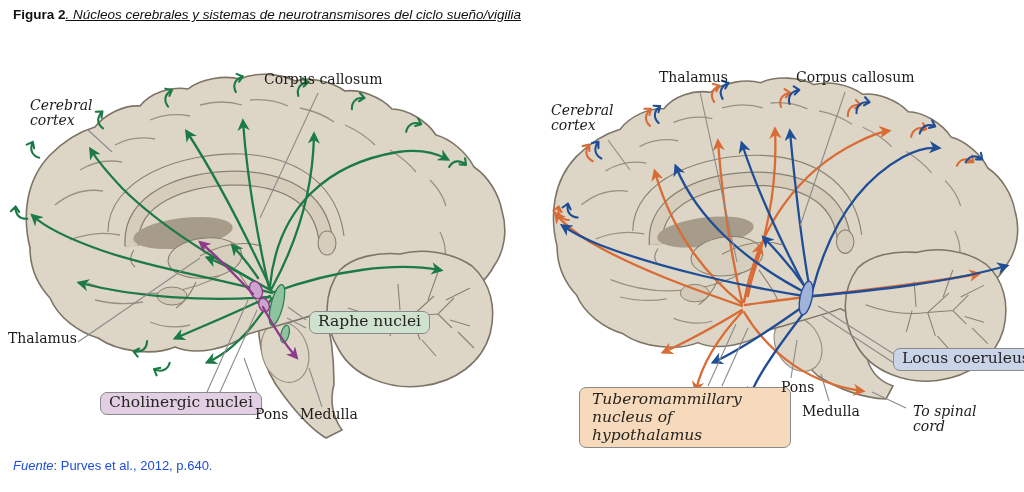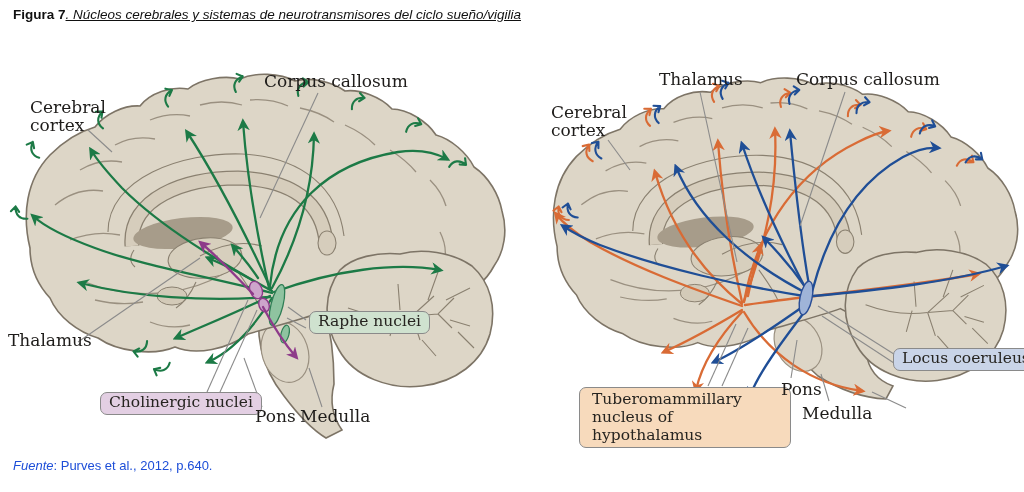--- a/index.html
+++ b/index.html
@@ -12,23 +12,23 @@
   }
   html,body{margin:0;padding:0;background:#fff;}
   .page{position:relative;width:1024px;height:492px;background:#ffffff;overflow:hidden;
         font-family:"Liberation Sans",sans-serif;}
   .fig-title{position:absolute;left:13px;top:7px;font-size:13.5px;color:#111;}
   .fig-title .b{font-weight:bold;font-style:normal;}
   .fig-title .i{font-style:italic;text-decoration:underline;}
   .source-line{position:absolute;left:13px;top:458px;font-size:13px;color:#1d4ed8;}
   .source-line .i{font-style:italic;}
   svg{position:absolute;left:0;top:0;}
-  .lbl{position:absolute;font-family:"DejaVu Serif",serif;font-size:17px;color:var(--label-color);
+  .lbl{position:absolute;font-family:"DejaVu Serif",serif;font-size:14px;color:var(--label-color);
        white-space:nowrap;line-height:1.06;}
-  .wrap{white-space:normal;}
+  .wrap{white-space:normal;font-style:italic;}
   .tag{position:absolute;font-family:"DejaVu Serif",serif;font-size:15.5px;color:#262420;
        border:1.4px solid #8a8a8a;border-radius:7px;padding:1px 8px 2px;white-space:nowrap;line-height:1.15;}
   .tag.wrap{white-space:normal;padding:3px 12px;}
   .arr{fill:none;stroke-width:2.3;stroke-linecap:round;}
   .curl{fill:none;stroke-width:2.1;stroke-linecap:round;}
   .gr{stroke:var(--serotonin-green);} .pu{stroke:var(--acetylcholine-purple);}
   .or{stroke:var(--histamine-orange);} .bl{stroke:var(--norepinephrine-blue);}
   .fG{fill:var(--serotonin-green);} .fP{fill:var(--acetylcholine-purple);}
   .fO{fill:var(--histamine-orange);} .fB{fill:var(--norepinephrine-blue);}
   .leader{stroke:var(--leader-gray);stroke-width:1.1;fill:none;}
@@ -227,35 +227,36 @@
         <path d="M708,386 L736,324"></path>
           <path d="M722,386 L748,328"></path>
         <path d="M791,378 L797,340"></path>
         <path d="M829,401 L821,374"></path>
         <path d="M906,408 L872,392"></path>
       </g>
     </g>
   </svg>
 
   <div class="fig-title">
-    <span class="b">Figura 7</span><span class="i">. Núcleos cerebrales y sistemas de neurotransmisores del ciclo sueño/vigilia</span>
+    <span class="b">Figura 2</span><span class="i">. Núcleos cerebrales y sistemas de neurotransmisores del ciclo sueño/vigilia</span>
   </div>
 
   <div class="lbl" style="left:264px;top:72px">Corpus callosum</div>
   <div class="lbl wrap" style="left:30px;top:98px;width:74px">Cerebral cortex</div>
   <div class="lbl" style="left:8px;top:331px">Thalamus</div>
   <div class="tag" style="left:309px;top:311px;background:var(--raphe-box-bg)">Raphe nuclei</div>
   <div class="tag" style="left:100px;top:392px;background:var(--cholinergic-box-bg)">Cholinergic nuclei</div>
   <div class="lbl" style="left:255px;top:407px">Pons</div>
   <div class="lbl" style="left:300px;top:407px">Medulla</div>
 
   <div class="lbl" style="left:659px;top:70px">Thalamus</div>
   <div class="lbl" style="left:796px;top:70px">Corpus callosum</div>
   <div class="lbl wrap" style="left:551px;top:103px;width:78px">Cerebral cortex</div>
   <div class="tag" style="left:893px;top:348px;background:var(--locus-box-bg)">Locus coeruleus</div>
   <div class="tag wrap" style="left:579px;top:387px;width:186px;background:var(--tubero-box-bg)">Tuberomammillary nucleus of hypothalamus</div>
   <div class="lbl" style="left:781px;top:380px">Pons</div>
   <div class="lbl" style="left:802px;top:404px">Medulla</div>
+  <div class="lbl wrap" style="left:913px;top:404px;width:72px">To spinal cord</div>
 
   <div class="source-line">
     <span class="i">Fuente</span><span>: Purves et al., 2012, p.640.</span>
   </div>
 </div>
 
 </body></html>

